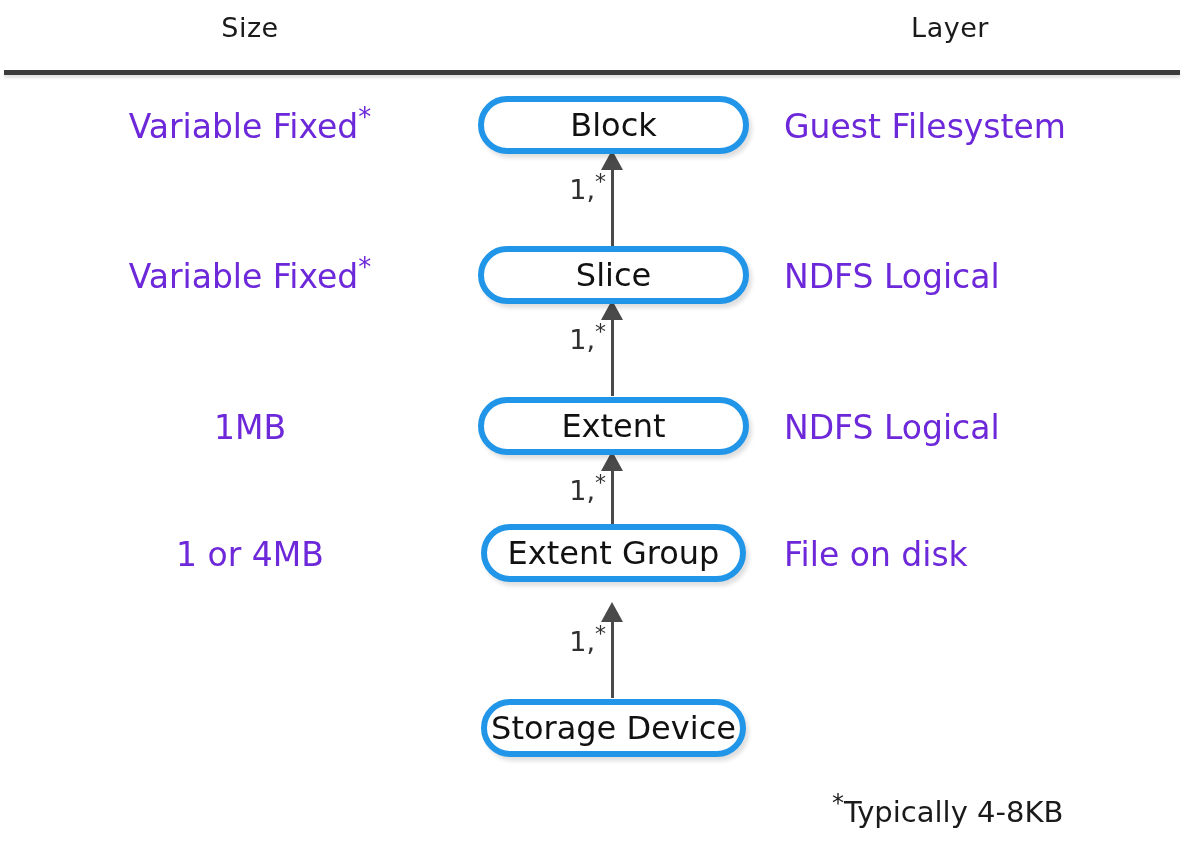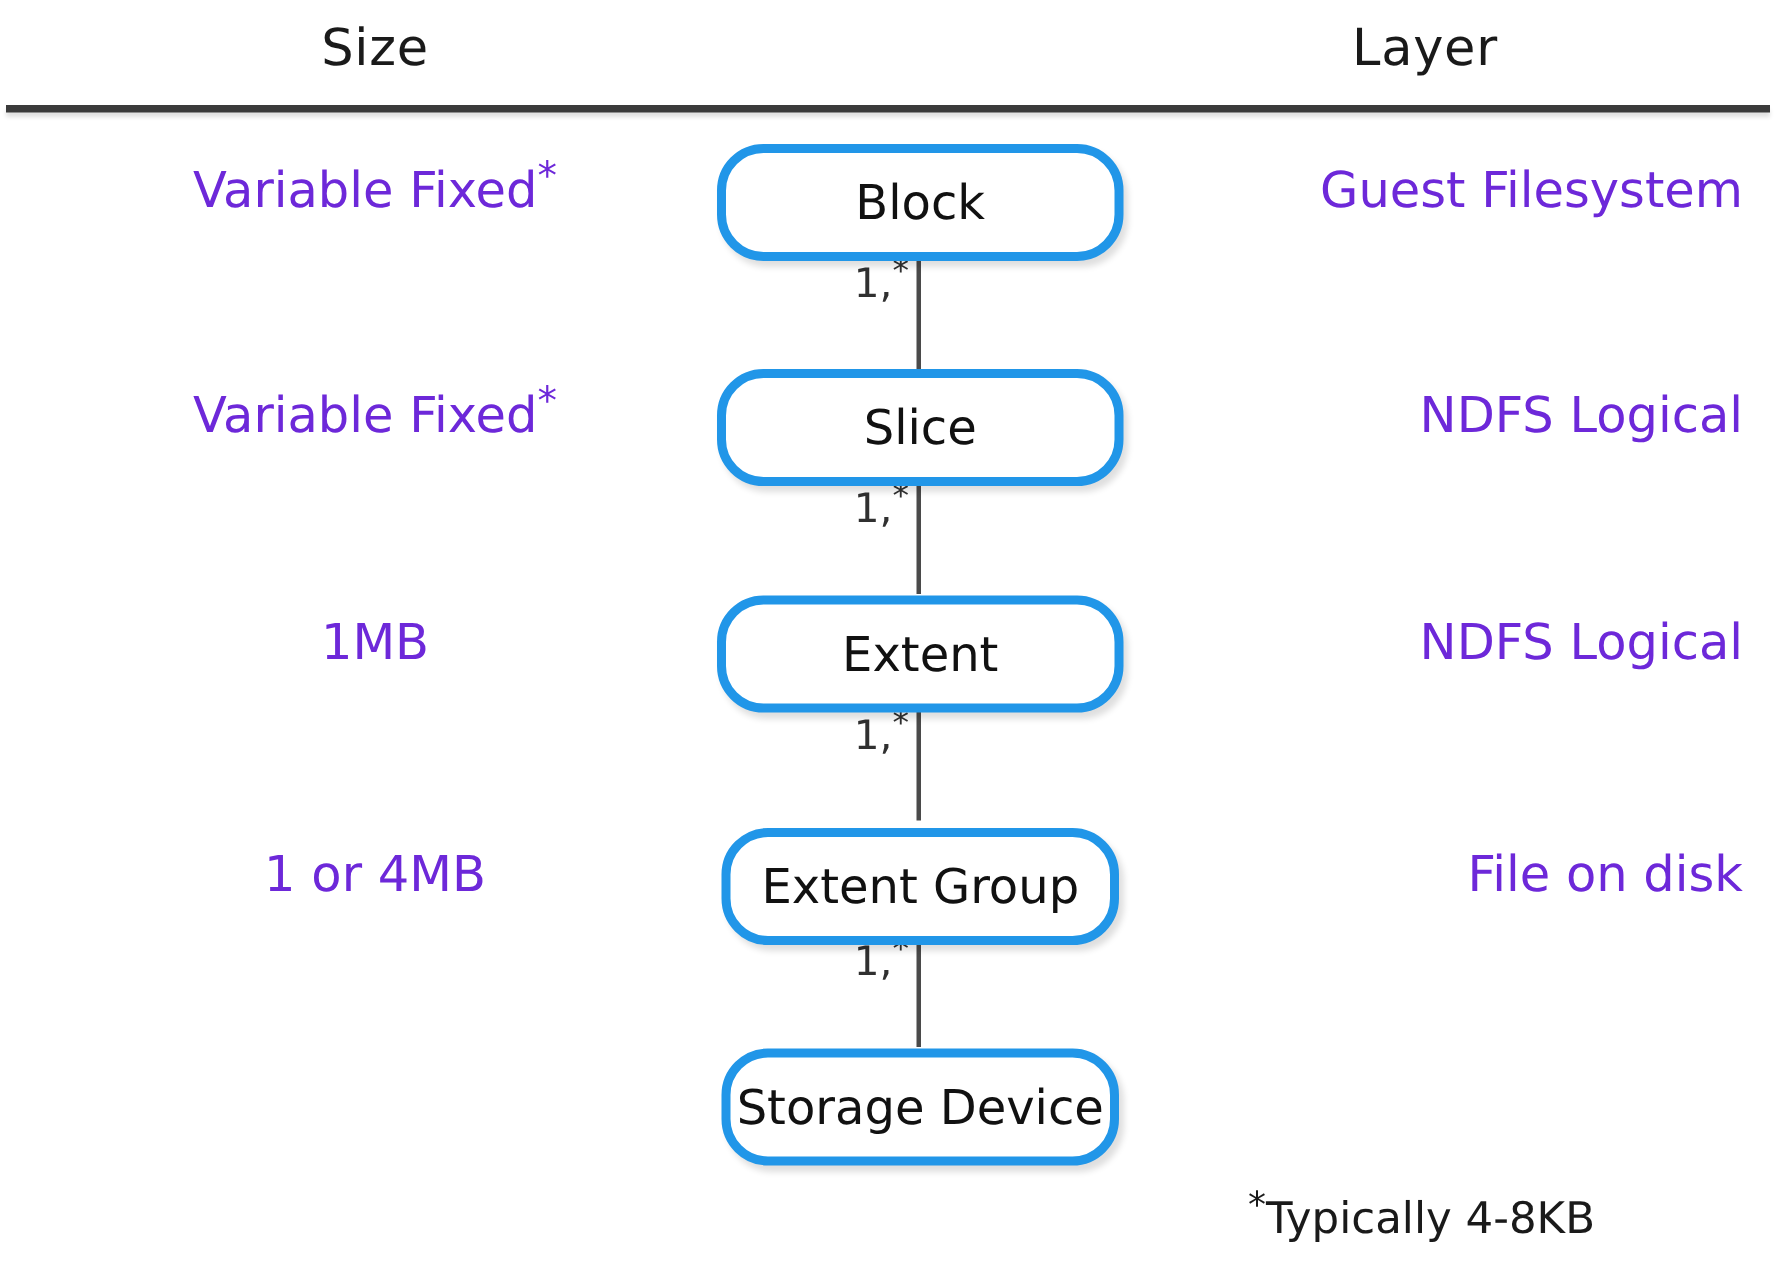--- a/index.html
+++ b/index.html
@@ -17,21 +17,21 @@
   }
   .canvas {
     position: relative;
     width: 1184px;
     height: 858px;
   }
 
   
   .col-header {
     position: absolute;
-    font-size: 34px;
+    font-size: 27px;
     font-weight: 400;
     color: #1a1a1a;
     letter-spacing: 0.5px;
     text-align: center;
     white-space: nowrap;
   }
   #header-size  { left: 100px;  top: 12px; width: 300px; }
   #header-layer { left: 800px;  top: 12px; width: 300px; }
 
   
@@ -57,33 +57,33 @@
     position: absolute;
     top: 0;
     height: 70px;
     line-height: 70px;
     font-size: 33px;
     font-weight: 400;
     color: #6d28d9;
     white-space: nowrap;
   }
   .size-label  { left: 30px;  width: 440px; text-align: center; }
-  .layer-label { left: 762px; width: 400px; text-align: right; padding-left: 22px; box-sizing: border-box; }
+  .layer-label { left: 762px; width: 400px; text-align: left; padding-left: 22px; box-sizing: border-box; }
 
   .size-label .star, .layer-label .star {
     font-size: 26px;
     vertical-align: super;
     line-height: 0;
   }
 
   
   .node {
     position: absolute;
     top: 4px;
-    height: 78px;
+    height: 58px;
     background: #ffffff;
     border: 6px solid #2196E8;
     border-radius: 31px;
     box-sizing: border-box;
     display: flex;
     align-items: center;
     justify-content: center;
     font-size: 32px;
     color: #111111;
     white-space: nowrap;
@@ -210,21 +210,21 @@
   </div>
 
   <div class="connector" style="top:453px;">
     <div class="conn-line"></div>
     <div class="conn-head"></div>
     <div class="conn-label">
       <span>1,</span><span class="star">*</span>
     </div>
   </div>
 
-  <div class="row" style="top:548px;">
+  <div class="row" style="top:520px;">
     <div class="size-label">
       <span>1 or 4MB</span><span class="star"></span>
     </div>
     <div class="node w-narrow">
       <span>Extent Group</span>
     </div>
     <div class="layer-label">File on disk</div>
   </div>
 
   <div class="connector" style="top:604px;">

